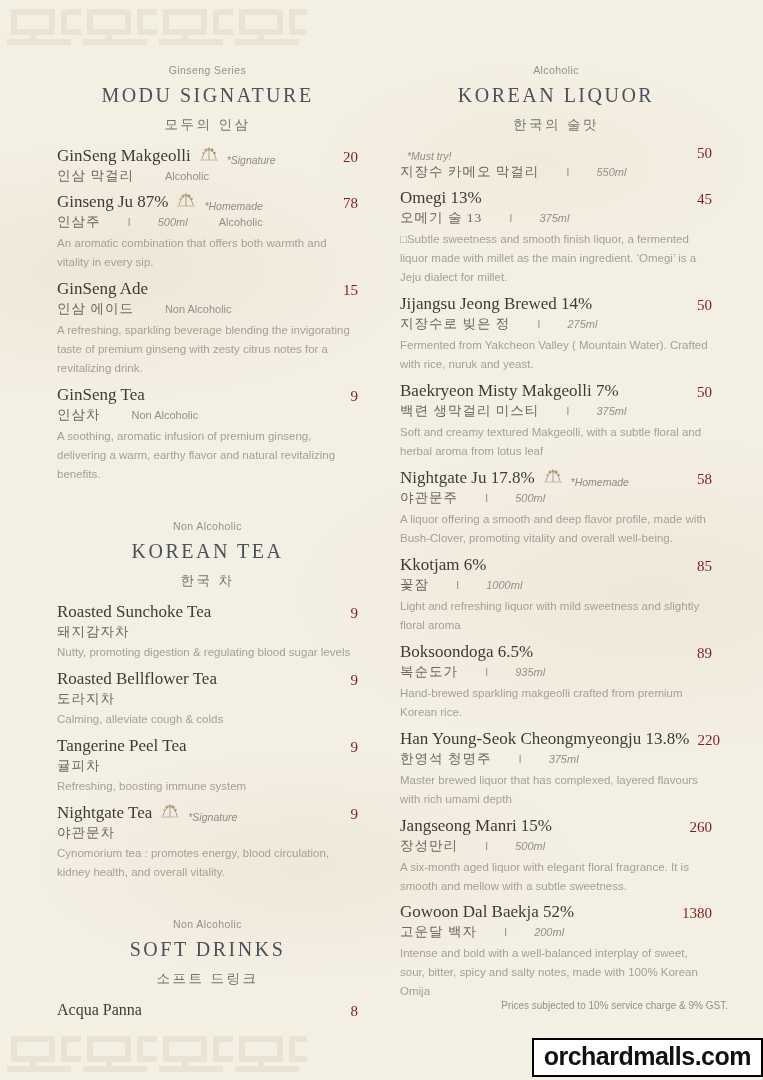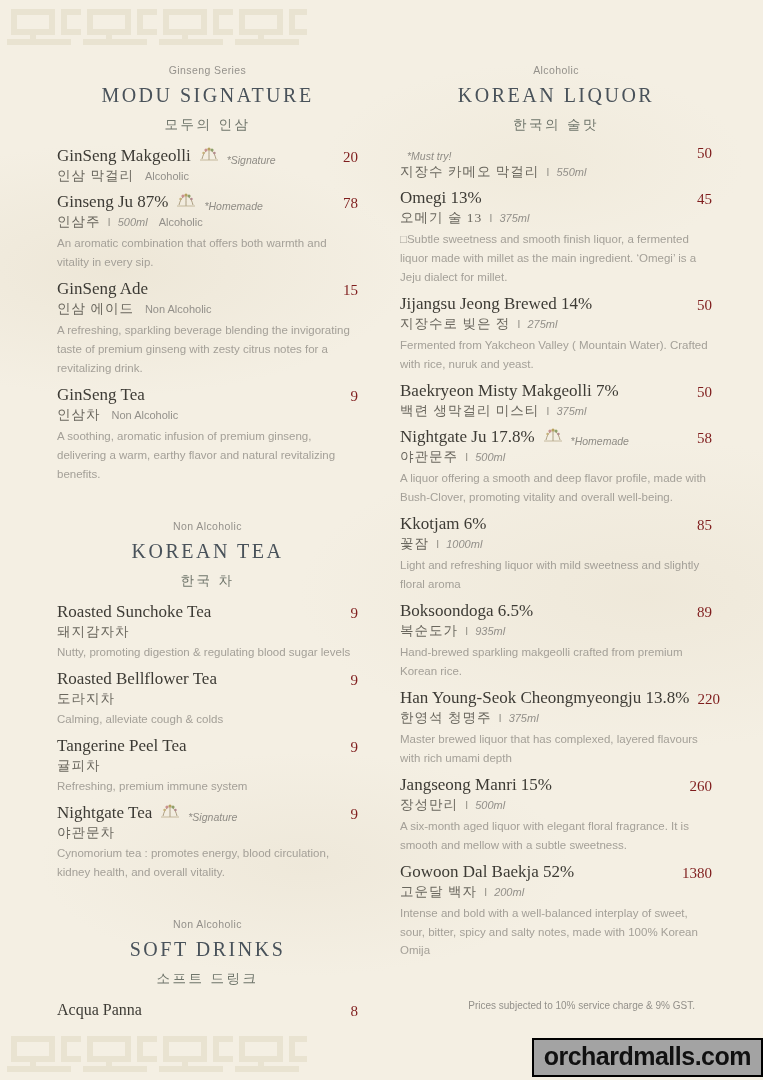--- a/index.html
+++ b/index.html
@@ -27,30 +27,30 @@
   .section-title{font-family:"Liberation Serif",serif;font-weight:500;font-size:20px;
     color:#49525a;letter-spacing:2.5px;line-height:28px;margin:4px 0 7px;}
   .section-sub{font-family:"Liberation Serif",serif;font-size:13.5px;color:#6f756b;
     letter-spacing:2.5px;line-height:17px;}
   .item{margin-bottom:6px;}
   .line1{display:flex;align-items:flex-end;}
   .name{font-family:"Liberation Serif",serif;font-size:17px;color:#3d3b35;line-height:21px;white-space:nowrap;}
   .icon{margin-left:7px;align-self:center;flex:0 0 auto;}
   .badge{margin-left:7px;font-size:10.5px;font-style:italic;color:#8f8c85;white-space:nowrap;}
   .price{margin-left:auto;padding-left:8px;font-family:Liberation Serif, serif;font-size:15px;color:#7f1d1d;}
-  .line2{margin-top:1px;display:flex;align-items:baseline;line-height:17px;}
+  .line2{margin-top:1px;display:flex;align-items:baseline;line-height:17px;gap:20px;}
   .korean{font-family:"Liberation Serif",serif;font-size:13.5px;color:#6a675e;letter-spacing:1px;}
   .sep{margin:0 7px;font-size:11px;color:#9b988f;}
   .volume{font-size:11px;font-style:italic;color:#93908a;}
   .tag{margin-left:11px;font-size:11px;color:#93908a;}
   .desc{margin-top:3px;font-size:11.5px;color:#a4a098;line-height:1.65;}
   .item.simple{margin-bottom:10px;}
   .item.simple .name{font-size:16px;}
-  .footer-note{position:absolute;right:68px;top:1000px;font-size:10px;color:#93908a;}
-  .watermark{position:absolute;right:0;bottom:3px;z-index:5;background:#a3a3a3;
+  .footer-note{position:absolute;right:35px;top:1000px;font-size:10px;color:#93908a;}
+  .watermark{position:absolute;right:0;bottom:3px;z-index:5;background:#ffffff;
     border:2px solid #000;color:#111;font-weight:bold;font-size:25px;
     padding:2px 10px 4px;letter-spacing:-.5px;font-family:"Liberation Sans",sans-serif;}
 </style>
 </head>
 <body>
 
 <svg class="band band-top" aria-hidden="true">
   <defs>
     <pattern id="modu-t" width="76" height="40" patternUnits="userSpaceOnUse">
       <g fill="#e9e3d1">
@@ -177,21 +177,21 @@
           <div class="desc">Calming, alleviate cough &amp; colds</div>
         </div>
         <div class="item">
           <div class="line1">
             <span class="name">Tangerine Peel Tea</span>
             <span class="price">9</span>
           </div>
           <div class="line2">
             <span class="korean">귤피차</span>
           </div>
-          <div class="desc">Refreshing, premium immune system</div>
+          <div class="desc">Refreshing, boosting immune system</div>
         </div>
         <div class="item">
           <div class="line1">
             <span class="name">Nightgate Tea</span>
   <span class="icon"><svg width="22" height="15" viewBox="0 0 22 15">
     <g stroke="#9a8a6a" stroke-width="0.8" fill="none">
       <path d="M4 13 C5 9 6 7 8 5"></path>
                   <path d="M11 14 C11 10 11 7 11 4"></path>
                   <path d="M18 13 C17 9 16 7 14 5"></path>
       <path d="M2 14 h18" stroke="#b9ab8a"></path>
@@ -272,20 +272,21 @@
         <div class="item">
           <div class="line1">
             <span class="name">Baekryeon Misty Makgeolli 7%</span>
             <span class="price">50</span>
           </div>
           <div class="line2">
             <span class="korean">백련 생막걸리 미스티</span>
             <span class="sep">Ⅰ</span>
             <span class="volume">375ml</span>
           </div>
+          <div class="desc">Soft and creamy textured Makgeolli, with a subtle floral and herbal aroma from lotus leaf</div>
         </div>
         <div class="item">
           <div class="line1">
             <span class="name">Nightgate Ju 17.8%</span>
   <span class="icon"><svg width="22" height="15" viewBox="0 0 22 15">
     <g stroke="#9a8a6a" stroke-width="0.8" fill="none">
       <path d="M4 13 C5 9 6 7 8 5"></path>
                   <path d="M11 14 C11 10 11 7 11 4"></path>
                   <path d="M18 13 C17 9 16 7 14 5"></path>
       <path d="M2 14 h18" stroke="#b9ab8a"></path>

